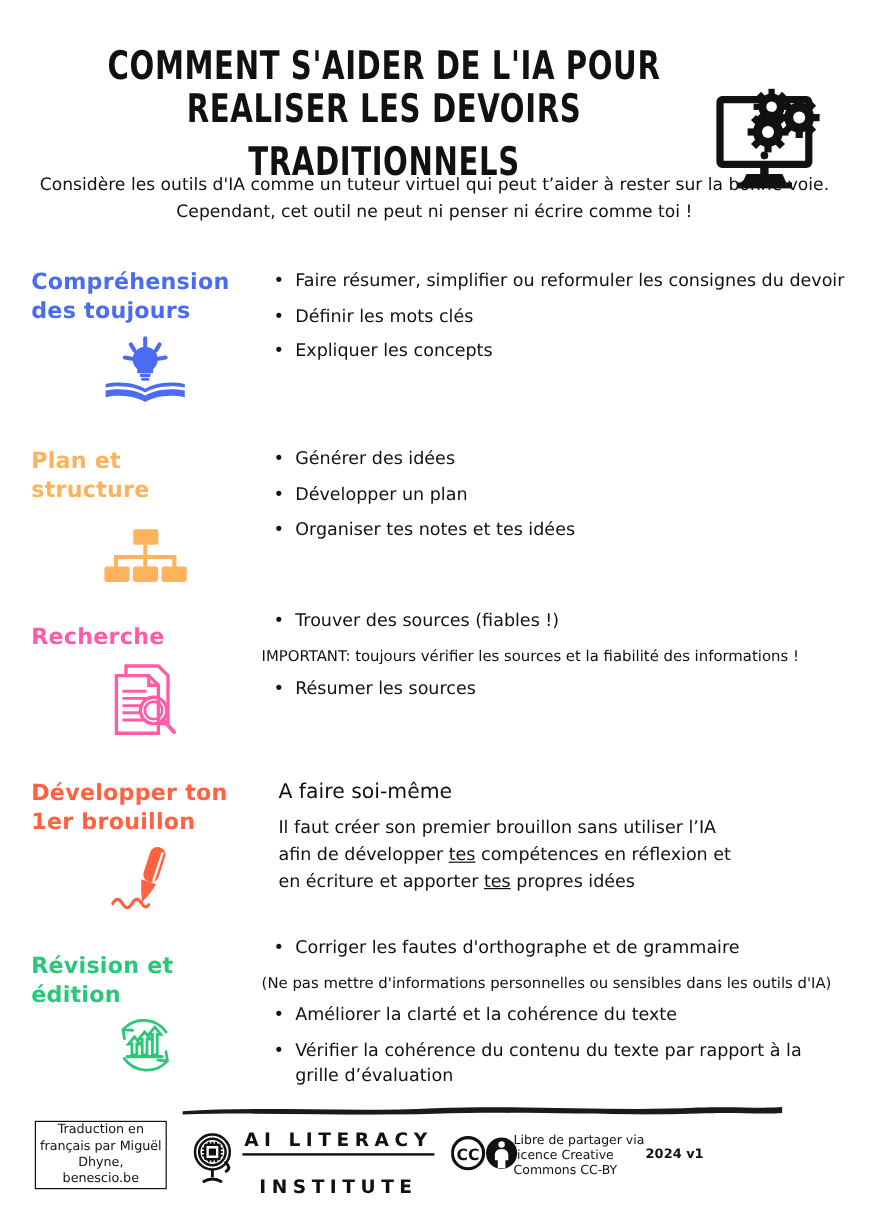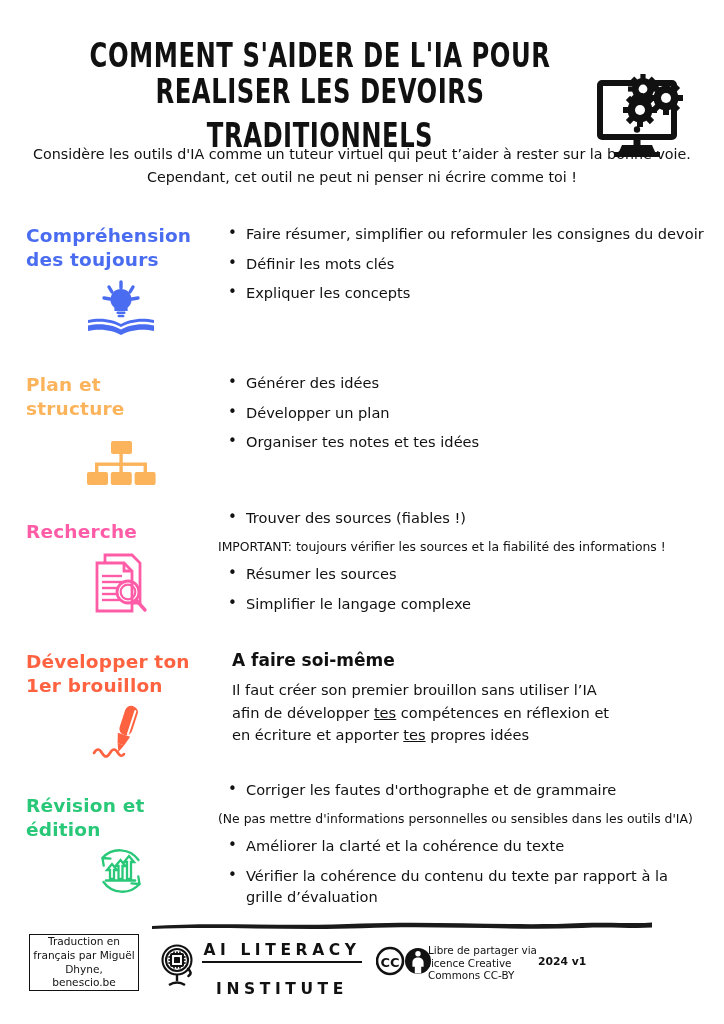--- a/index.html
+++ b/index.html
@@ -38,21 +38,21 @@
   ul.bullets li{
     position:relative;padding-left:18px;margin-bottom:9px;
     font-size:14.6px;line-height:1.42;color:#111;
   }
   ul.bullets li:before{
     content:"\2022";position:absolute;left:0;top:-1px;font-size:15px;color:#111;
   }
   .note{font-size:12.4px;line-height:1.4;color:#111;margin:2px 0 9px 0;}
   .note.indent{margin-left:-10px;}
 
-  .howto-head{font-weight:bold;font-size:17px;margin:0 0 9px 4px;color:#111;}
+  .howto-head{font-weight:normal;font-size:17px;margin:0 0 9px 4px;color:#111;}
   .howto-body{font-size:14.6px;line-height:1.55;margin-left:4px;color:#111;}
   .howto-body u{text-decoration:underline;}
 
   
   .brushline{position:absolute;left:152px;top:920px;width:500px;height:9px;}
   .credit-box{
     position:absolute;left:29px;top:934px;width:110px;height:57px;
     border:1.4px solid #111;box-sizing:border-box;
     display:flex;align-items:center;justify-content:center;text-align:center;
     font-size:10.6px;line-height:1.28;color:#111;padding:2px 3px;
@@ -217,21 +217,20 @@
         </g>
       </svg>
     </div>
     <div class="sec-right">
       <ul class="bullets">
         <li>Trouver des sources (fiables !)</li>
       </ul>
       <div class="note indent">IMPORTANT: toujours vérifier les sources et la fiabilité des informations !</div>
       <ul class="bullets">
         <li>Résumer les sources</li>
-        <li>Simplifier le langage complexe</li>
       </ul>
     </div>
   </div>
 
   <div class="section" style="top:650px;">
     <div class="sec-left">
       <div class="sec-title" style="color:#ff6240">Développer ton</div>
       <div class="sec-title" style="color:#ff6240">1er brouillon</div>
       <svg class="sec-icon" style="margin-top:4px;" width="74" height="56" viewBox="0 0 74 56">
         <g transform="rotate(18 42 24)">

